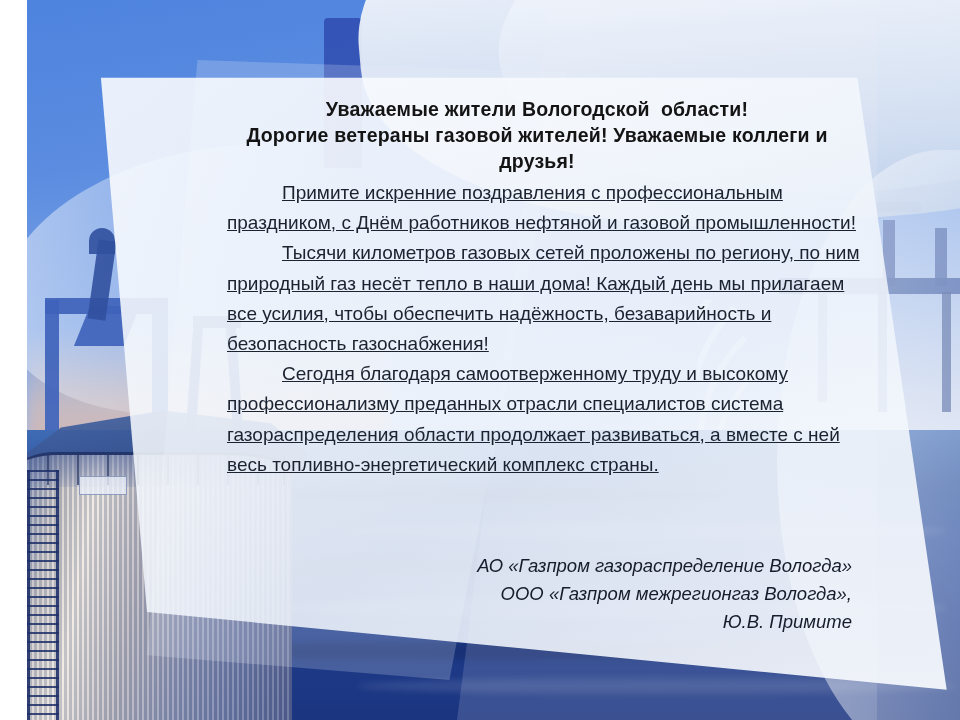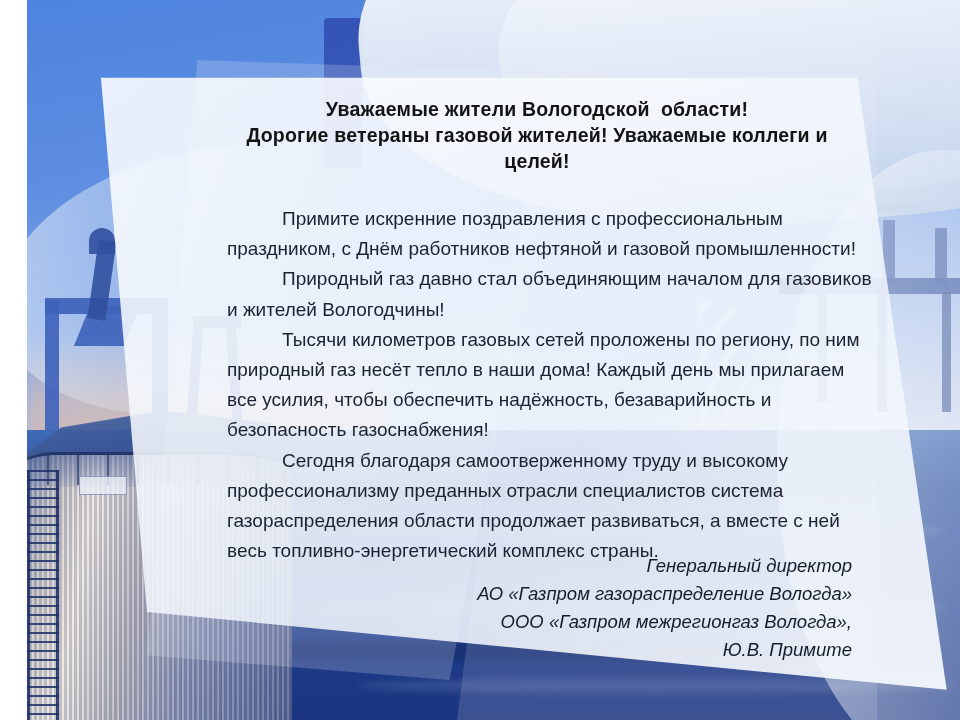--- a/index.html
+++ b/index.html
@@ -130,23 +130,24 @@
   .title{
     position:absolute;left:190px;top:96px;width:640px;
     text-align:center;
     font-weight:bold;font-size:19.5px;line-height:26px;
     color:#141414;
     letter-spacing:.2px;
   }
   .title div{white-space:pre-wrap;}
 
   .body-text{
-    position:absolute;left:200px;top:204px;width:648px;
+    position:absolute;left:200px;top:178px;width:648px;
     font-size:19px;line-height:30.2px;
     color:#1b2230;
+    text-decoration:underline;
   }
   .body-text p{margin:0;text-indent:55px;}
 
   .sign{
     position:absolute;right:135px;top:552px;width:520px;
     text-align:right;
     font-style:italic;
     font-size:18.5px;line-height:28px;
     color:#151c2b;
   }
@@ -232,32 +233,30 @@
   <div class="sheet sheet-a"></div>
   <div class="sheet sheet-b"></div>
 
   <div class="panel"></div>
 
   <div class="content">
 
     <div class="title">
       <div>Уважаемые жители Вологодской  области!</div>
       <div>Дорогие ветераны газовой жителей! Уважаемые коллеги и</div>
-      <div>целей!</div>
+      <div>друзья!</div>
     </div>
 
     <div class="body-text">
       <p>Примите искренние поздравления с профессиональным праздником, с Днём работников нефтяной и газовой промышленности!</p>
-      <p>Природный газ давно стал объединяющим началом для газовиков и жителей Вологодчины!</p>
       <p>Тысячи километров газовых сетей проложены по региону, по ним природный газ несёт тепло в наши дома! Каждый день мы прилагаем все усилия, чтобы обеспечить надёжность, безаварийность и безопасность газоснабжения!</p>
       <p>Сегодня благодаря самоотверженному труду и высокому профессионализму преданных отрасли специалистов система газораспределения области продолжает развиваться, а вместе с ней весь топливно-энергетический комплекс страны.</p>
     </div>
 
     <div class="sign">
-      <div>Генеральный директор</div>
       <div>АО «Газпром газораспределение Вологда»</div>
       <div>ООО «Газпром межрегионгаз Вологда»,</div>
       <div>Ю.В. Примите</div>
     </div>
 
   </div>
 
 </div>
 
 </body></html>

